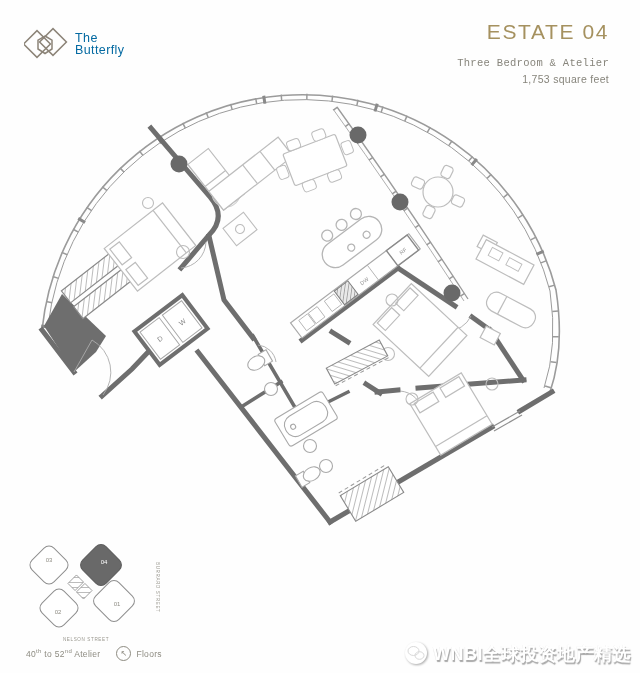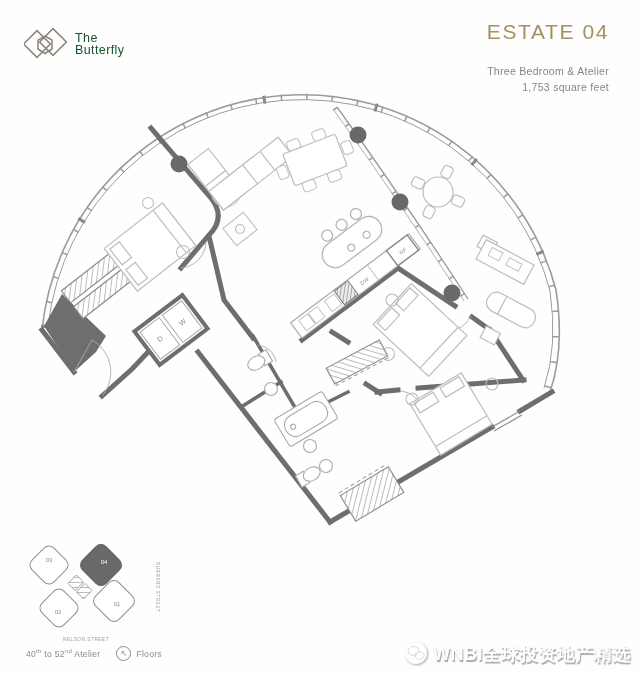--- a/index.html
+++ b/index.html
@@ -1,22 +1,22 @@
 <!DOCTYPE html>
 <html><head>
 <meta charset="utf-8">
 <style>
   html,body{margin:0;padding:0;}
   body{width:640px;height:673px;position:relative;background:#fefefe;overflow:hidden;
        font-family:"Liberation Sans", sans-serif;}
   .logo{position:absolute;left:24px;top:22px;display:flex;align-items:center;}
-  .logo-text{margin-left:7px;color:#14532d;font-size:12.5px;line-height:12px;letter-spacing:.4px;}
+  .logo-text{margin-left:7px;color:#0369a1;font-size:12.5px;line-height:12px;letter-spacing:.4px;}
   .estate{position:absolute;right:31px;top:20px;text-align:right;}
   .estate-title{color:#a5915f;font-size:21px;letter-spacing:1.6px;font-weight:400;}
-  .estate-sub{color:#87857c;font-size:10.5px;margin-top:21px;letter-spacing:.3px;}
+  .estate-sub{color:#87857c;font-size:10.5px;margin-top:13px;letter-spacing:.3px;font-family:Liberation Mono, monospace;}
   .estate-area{color:#87857c;font-size:10.5px;margin-top:4px;letter-spacing:.3px;}
   .plan{position:absolute;left:0;top:0;}
   .keyplan{position:absolute;left:20px;top:544px;}
   .floors-row{position:absolute;left:26px;top:646px;display:flex;align-items:center;
               color:#8d8b81;font-size:8.5px;letter-spacing:.3px;}
   .floors-row sup{font-size:6px;}
   .compass{width:13px;height:13px;border:1px solid #8d8b81;border-radius:50%;
            display:flex;align-items:center;justify-content:center;margin:0 5px 0 16px;
            font-size:8px;color:#8d8b81;line-height:1;}
   .watermark{position:absolute;right:9px;bottom:7px;display:flex;align-items:flex-end;}

